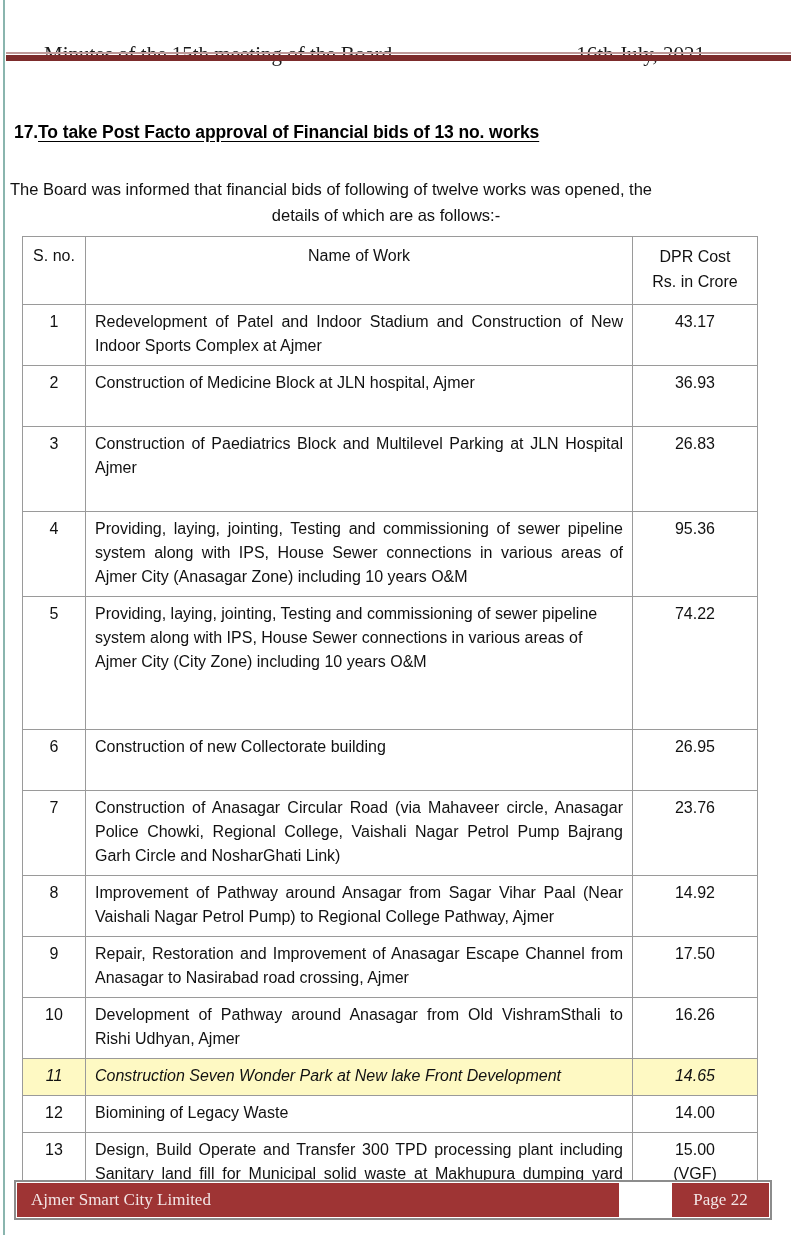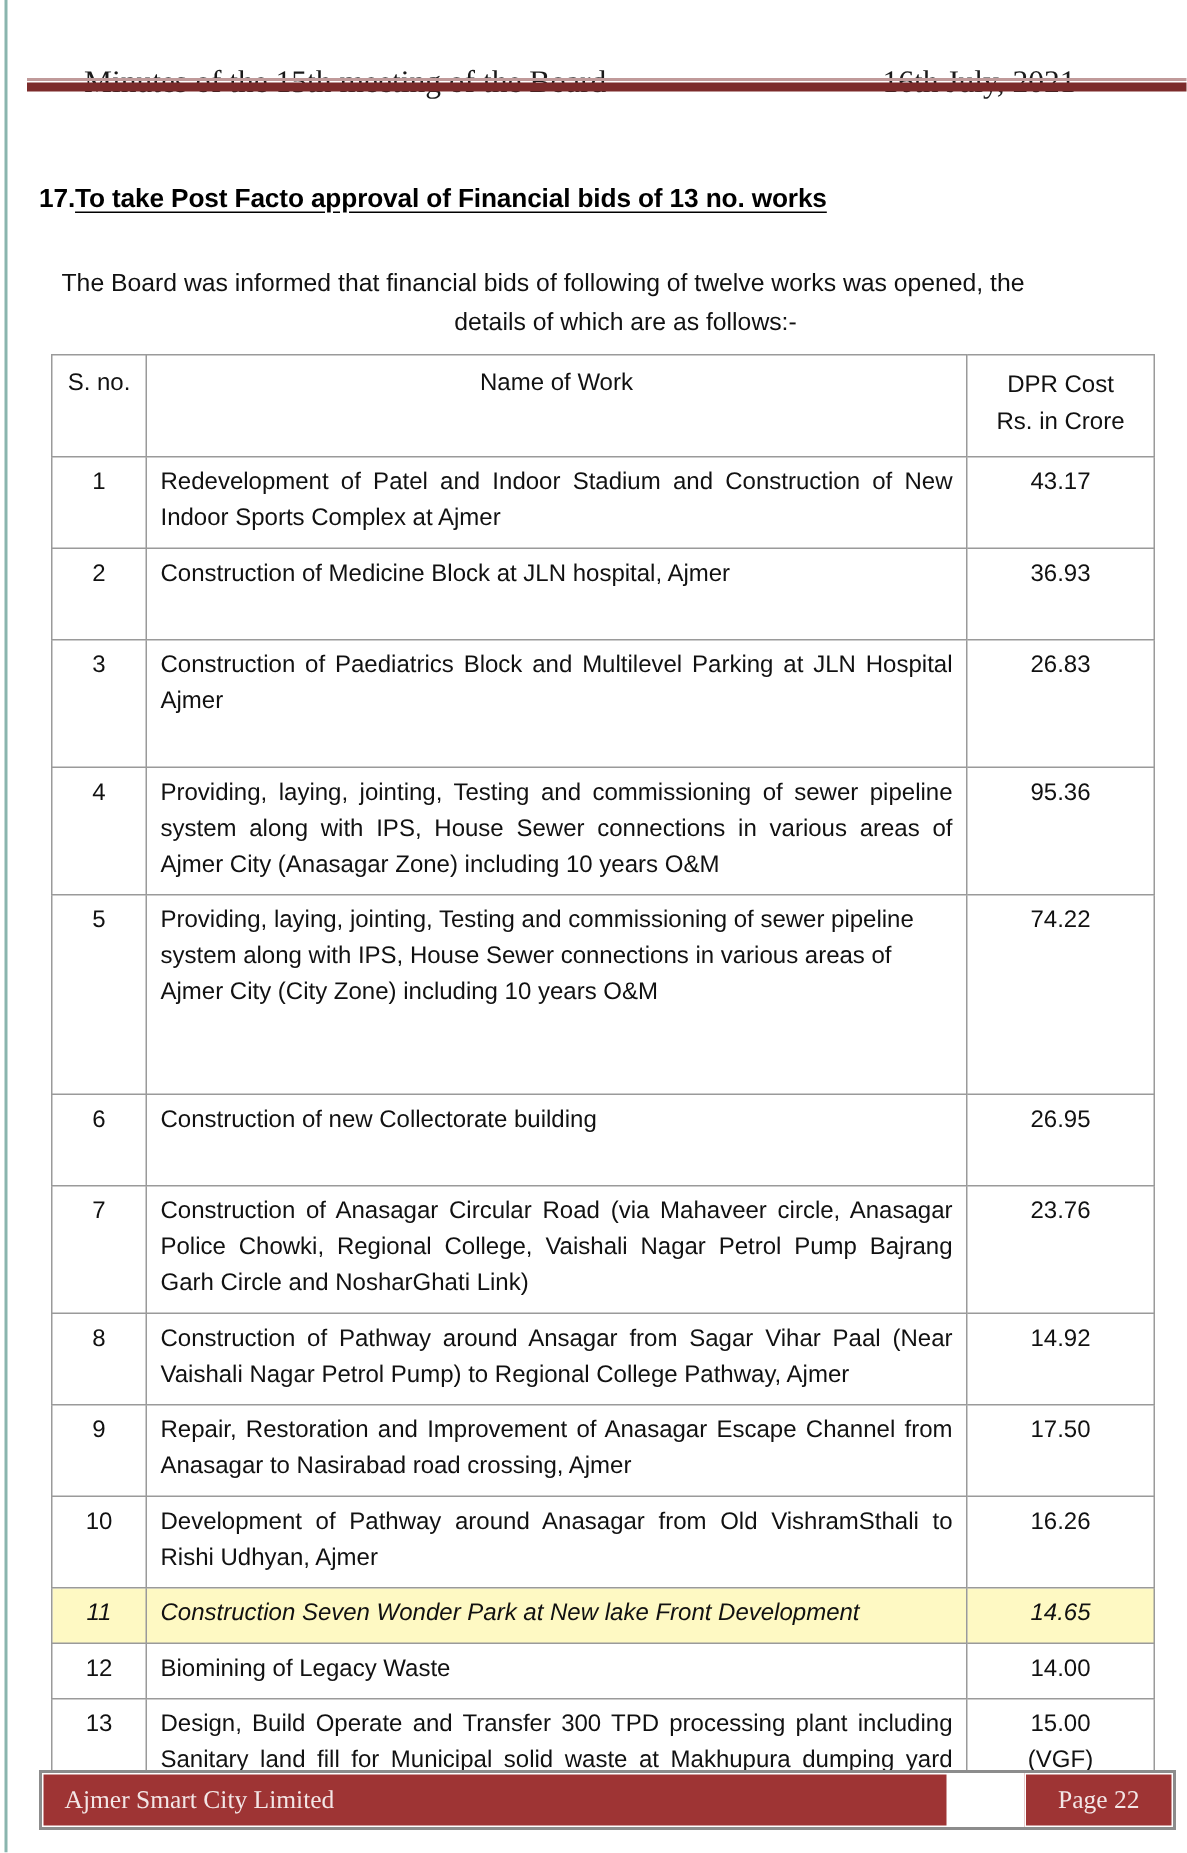--- a/index.html
+++ b/index.html
@@ -21,21 +21,21 @@
     position: absolute;
     left: 3px;
     top: 0;
     width: 2px;
     height: 1235px;
     background: #8ab5ae;
   }
 
   .page {
     position: absolute;
-    left: 12px;
+    left: 0;
     top: 0;
     width: 719px;
     height: 1235px;
     box-sizing: border-box;
     padding: 16px 16px 0 10px;
   }
 
   
   .doc-header {
     position: absolute;
@@ -99,21 +99,20 @@
   .intro {
     position: absolute;
     left: 10px;
     top: 176px;
     width: 752px;
     font-size: 16.5px;
     line-height: 26px;
     text-align: justify;
     text-justify: inter-word;
     color: #111;
-    margin-left: 19px;
   }
   .intro .last-line {
     text-align: center;
   }
 
   
   .works-table {
     position: absolute;
     left: 22px;
     top: 236px;
@@ -282,21 +281,21 @@
           <td class="name">Construction of new Collectorate building<span class="pad-line"></span></td>
           <td class="cost">26.95</td>
         </tr>
         <tr>
           <td class="sno">7</td>
           <td class="name">Construction of Anasagar Circular Road (via Mahaveer circle, Anasagar Police Chowki, Regional College, Vaishali Nagar Petrol Pump Bajrang Garh Circle and NosharGhati Link)</td>
           <td class="cost">23.76</td>
         </tr>
         <tr>
           <td class="sno">8</td>
-          <td class="name">Construction of Pathway around Ansagar from Sagar Vihar Paal (Near Vaishali Nagar Petrol Pump) to Regional College Pathway, Ajmer</td>
+          <td class="name">Improvement of Pathway around Ansagar from Sagar Vihar Paal (Near Vaishali Nagar Petrol Pump) to Regional College Pathway, Ajmer</td>
           <td class="cost">14.92</td>
         </tr>
         <tr>
           <td class="sno">9</td>
           <td class="name">Repair, Restoration and Improvement of Anasagar Escape Channel from Anasagar to Nasirabad road crossing, Ajmer</td>
           <td class="cost">17.50</td>
         </tr>
         <tr>
           <td class="sno">10</td>
           <td class="name">Development of Pathway around Anasagar from Old VishramSthali to Rishi Udhyan, Ajmer</td>

